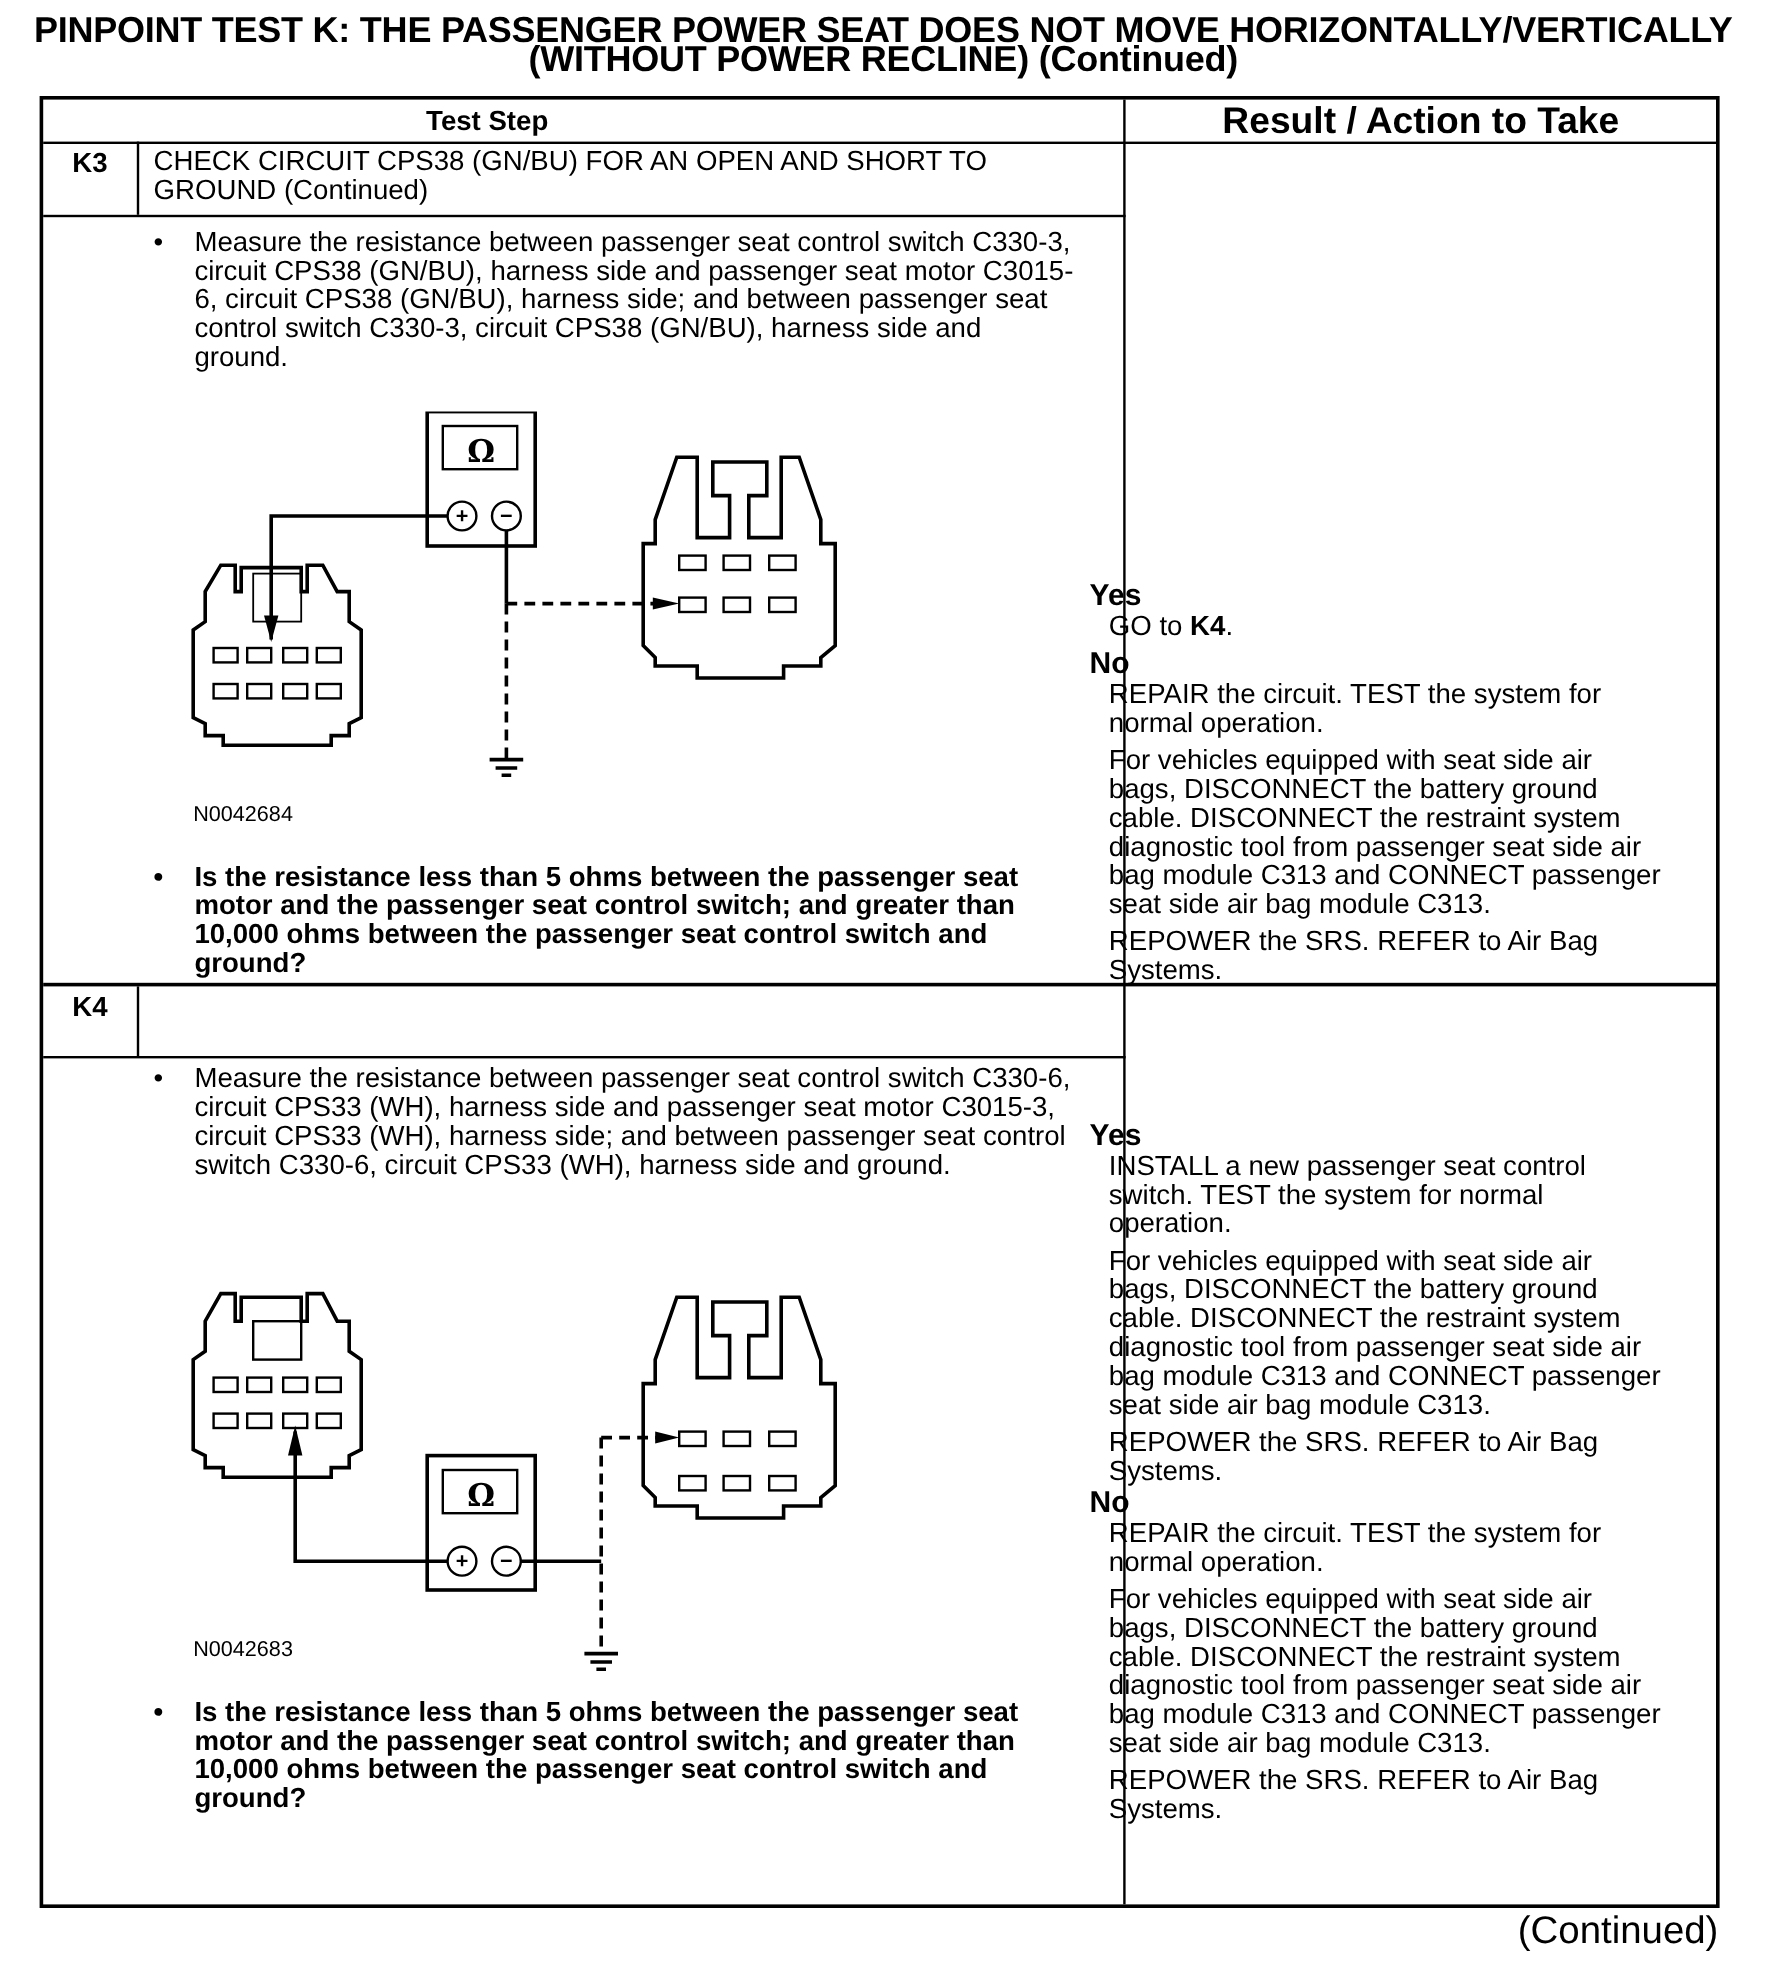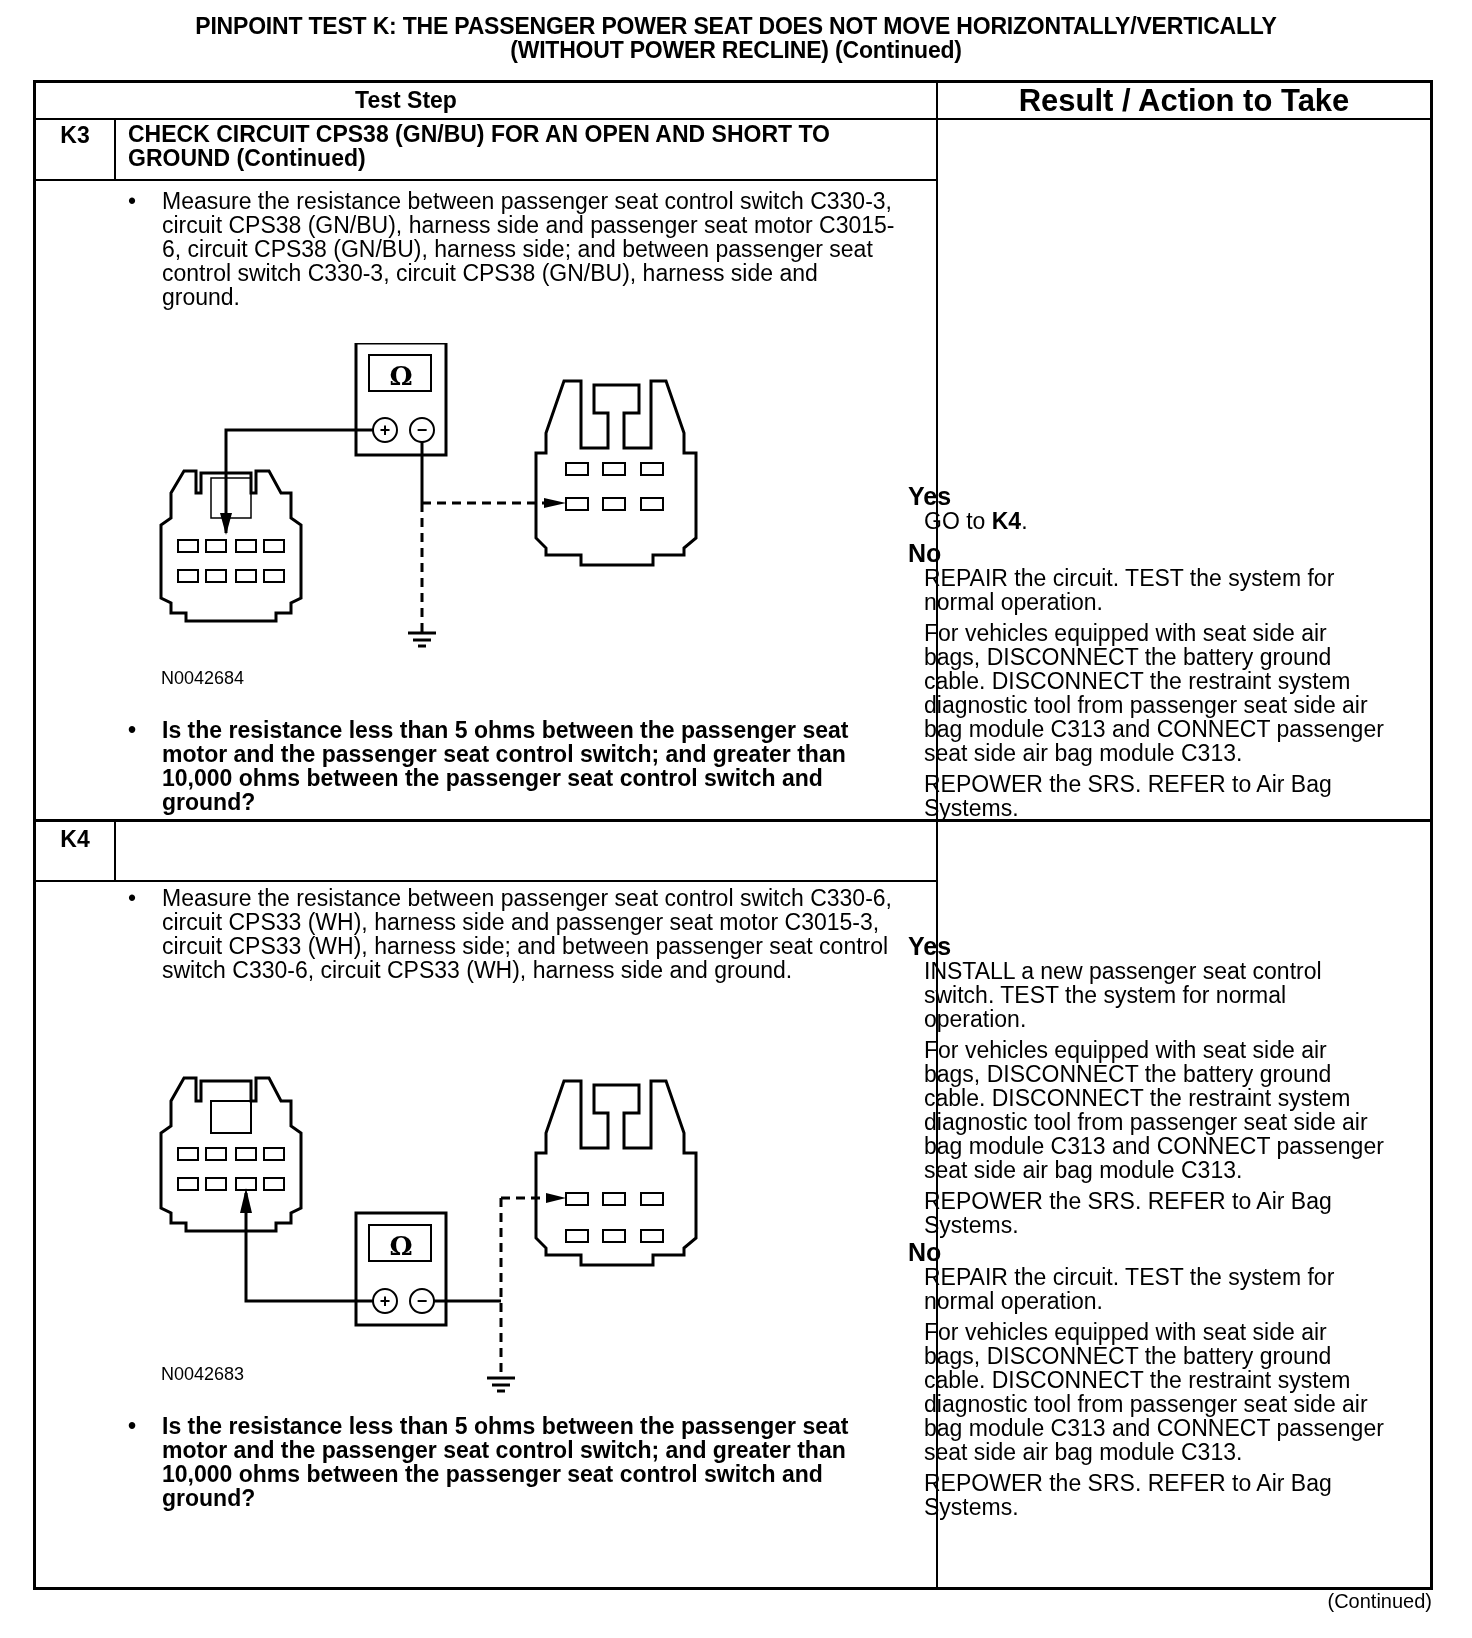--- a/index.html
+++ b/index.html
@@ -1,37 +1,37 @@
 <!DOCTYPE html>
 <html><head>
 <meta charset="utf-8">
 <style>
   html, body { margin: 0; padding: 0; background: #ffffff; }
   body { width: 1472px; height: 1638px; position: relative; overflow: hidden; color: #000; font-family: "Liberation Sans", "DejaVu Sans", sans-serif; }
-  .title { position: absolute; left: 0; width: 1472px; top: 14px; text-align: center; font-weight: bold; font-size: 23px; line-height: 24px; letter-spacing: -0.2px; }
+  .title { position: absolute; left: 0; width: 1472px; top: 14px; text-align: center; font-weight: bold; font-size: 30px; line-height: 24px; letter-spacing: -0.2px; }
   .tbl { position: absolute; left: 33px; top: 80px; width: 1400px; height: 1510px; border: 3px solid #000; box-sizing: border-box; }
   .hdr { position: absolute; left: 0; top: 0; width: 100%; height: 37px; border-bottom: 2px solid #000; box-sizing: border-box; }
   .hdr .c1 { position: absolute; left: 0; width: 740px; top: 0; height: 35px; line-height: 35px; text-align: center; font-weight: bold; font-size: 23px; }
   .hdr .c2 { position: absolute; left: 902px; right: 0; top: 0; height: 35px; line-height: 35px; text-align: center; font-weight: bold; font-size: 31px; }
   .vdiv { position: absolute; left: 900px; top: 0; width: 2px; height: 100%; background: #000; }
   .step-head { position: absolute; left: 0; width: 902px; border-bottom: 2px solid #000; box-sizing: border-box; padding-left: 32px; }
   .step-head .num { position: absolute; left: 0; top: 0; width: 80px; height: 100%; border-right: 2px solid #000; box-sizing: border-box; text-align: center; font-weight: bold; font-size: 23px; padding-top: 4px; }
-  .step-head .ttl { position: absolute; left: 92px; top: 4px; width: 780px; font-weight: bold; font-size: 23px; line-height: 24px; }
+  .step-head .ttl { position: absolute; left: 92px; top: 4px; width: 780px; font-weight: normal; font-size: 23px; line-height: 24px; }
   .row-line { position: absolute; left: 0; width: 100%; height: 3px; background: #000; }
   .bullet { position: absolute; left: 92px; width: 800px; font-size: 23px; line-height: 24px; }
   .bullet .dot { position: absolute; left: 0; top: 0; }
   .bullet .txt { position: absolute; left: 34px; width: 740px; }
   .bullet.bold { font-weight: bold; }
   .figid { position: absolute; left: 125px; font-size: 18px; }
   .diagram { position: absolute; left: 0; }
   .res { position: absolute; left: 872px; width: 480px; font-size: 23px; line-height: 24px; }
   .res .lbl { font-weight: bold; font-size: 25px; line-height: 26px; display: block; }
   .res p { margin: 0 0 7px 16px; }
   .res b { font-weight: bold; }
-  .cont { position: absolute; right: 40px; top: 1590px; font-size: 20px; }
+  .cont { position: absolute; right: 40px; top: 1590px; font-size: 32px; }
 </style>
 </head>
 <body>
 
 <div class="title">
   <div>PINPOINT TEST K: THE PASSENGER POWER SEAT DOES NOT MOVE HORIZONTALLY/VERTICALLY</div>
   <div>(WITHOUT POWER RECLINE) (Continued)</div>
 </div>
 
 <div class="tbl">

